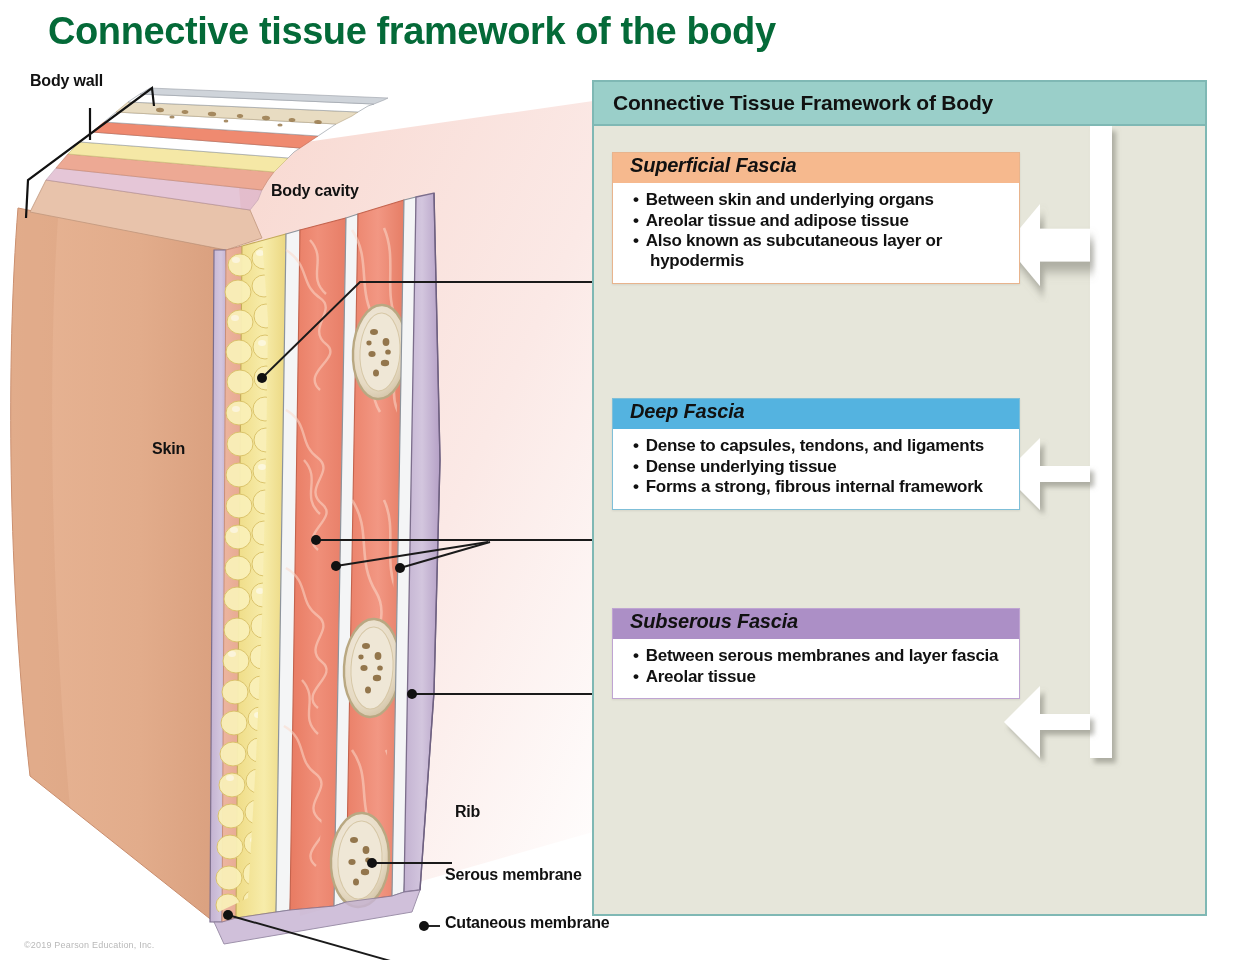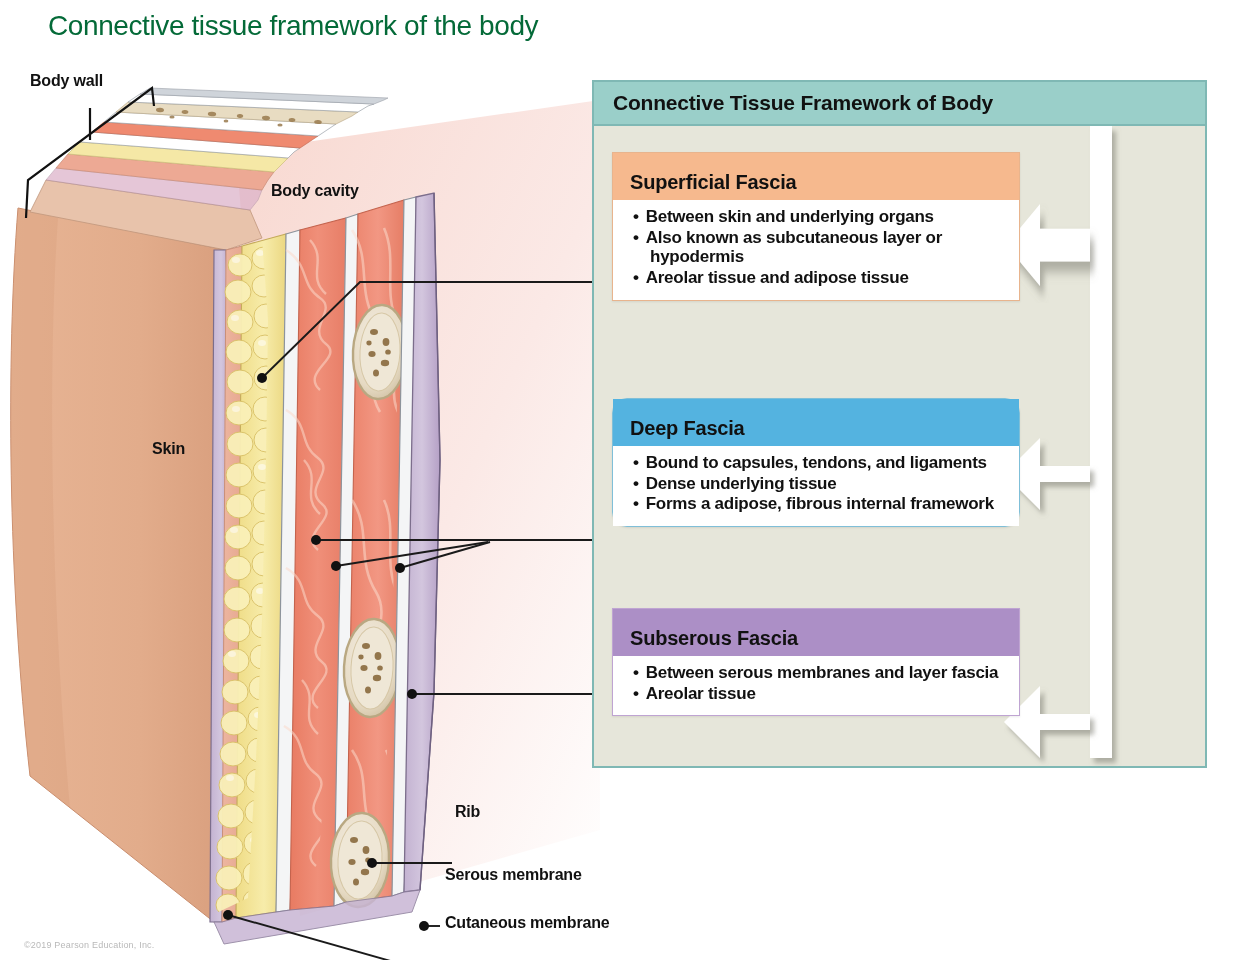--- a/index.html
+++ b/index.html
@@ -2,21 +2,21 @@
 <html><head>
 <meta charset="utf-8">
 <style>
   html,body{margin:0;padding:0;background:#ffffff;}
   body{width:1246px;height:960px;position:relative;overflow:hidden;
        font-family:"Liberation Sans","DejaVu Sans",sans-serif;}
 
   
   #page-title{
     position:absolute;left:48px;top:10px;
-    font-size:28px;font-weight:normal;color:#046a38;
+    font-size:38px;font-weight:bold;color:#046a38;
     letter-spacing:-0.4px;white-space:nowrap;
   }
 
   
   #illustration{position:absolute;left:0;top:60px;width:600px;height:900px;}
   #illus-svg{display:block;}
 
   
   .callout{
     position:absolute;font-size:16px;font-weight:bold;color:#111;
@@ -29,56 +29,57 @@
   #label-serous{left:445px;top:866px;}
   #label-cutaneous{left:445px;top:914px;}
 
   #copyright{
     position:absolute;left:24px;top:940px;font-size:9px;color:#b9b9b9;
     white-space:nowrap;letter-spacing:0.2px;
   }
 
   
   #info-panel{
-    position:absolute;left:592px;top:80px;width:615px;height:688px;
+    position:absolute;left:592px;top:80px;width:615px;height:836px;
     background:#e6e6da;border:2px solid #7fb8b4;box-sizing:border-box;
   }
   #panel-header{
     height:44px;background:#9acfc9;border-bottom:2px solid #7fb8b4;
     display:flex;align-items:center;padding-left:19px;box-sizing:border-box;
   }
   #panel-header-text{font-size:21px;font-weight:bold;color:#111;letter-spacing:-0.2px;}
 
   #panel-body{position:relative;height:726px;}
 
   .fascia-card{
     position:absolute;left:18px;width:408px;
     border:1.5px solid #cfcfc4;box-sizing:border-box;
     box-shadow:0 1px 2px rgba(0,0,0,0.08);
   }
   .card-title{
-    padding:18px 0 6px 17px;font-size:20px;font-weight:bold;color:#111;
+    padding:1px 0 6px 17px;font-size:20px;font-weight:bold;color:#111;
     letter-spacing:-0.2px;
+    font-style:italic;
   }
   .card-body{
     background:#ffffff;padding:7px 10px 11px 20px;
   }
   .card-body ul{margin:0;padding:0;list-style:none;}
   .card-body li{
     font-size:17px;font-weight:bold;color:#111;line-height:1.16;
     margin-bottom:1px;padding-left:17px;text-indent:-17px;letter-spacing:-0.25px;
   }
   .card-body li::before{content:"\2022";padding-right:7px;}
 
   
   #card-superficial{top:26px;}
   #card-superficial .card-title{background:#f6b98e;}
   #card-superficial{border-color:#e8b48d;}
 
-  #card-deep{top:272px;border-radius:15px;}
+  #card-deep{top:272px;}
   #card-deep .card-title{background:#54b3e0;}
   #card-deep{border-color:#7fbfd8;}
 
   #card-subserous{top:482px;}
   #card-subserous .card-title{background:#ac8fc6;}
   #card-subserous{border-color:#bfa4d2;}
 
   
   #arrow-bracket{position:absolute;left:410px;top:0;width:130px;height:726px;}
 </style>
@@ -383,33 +384,33 @@
       <path d="M86,330 L86,356 L36,356 L36,384 L0,348 L36,312 L36,340 L86,340 Z" fill="#ffffff" filter="url(#armShadow)"></path>
 
       <path d="M86,578 L86,604 L36,604 L36,632 L0,596 L36,560 L36,588 L86,588 Z" fill="#ffffff" filter="url(#armShadow)"></path>
     </svg>
 
     <div class="fascia-card" id="card-superficial">
       <div class="card-title">Superficial Fascia</div>
       <div class="card-body">
         <ul>
           <li>Between skin and underlying organs</li>
+          <li>Areolar tissue and adipose tissue</li>
           <li>Also known as subcutaneous layer or hypodermis</li>
-          <li>Areolar tissue and adipose tissue</li>
         </ul>
       </div>
     </div>
 
     <div class="fascia-card" id="card-deep">
       <div class="card-title">Deep Fascia</div>
       <div class="card-body">
         <ul>
-          <li>Bound to capsules, tendons, and ligaments</li>
+          <li>Dense to capsules, tendons, and ligaments</li>
           <li>Dense underlying tissue</li>
-          <li>Forms a adipose, fibrous internal framework</li>
+          <li>Forms a strong, fibrous internal framework</li>
         </ul>
       </div>
     </div>
 
     <div class="fascia-card" id="card-subserous">
       <div class="card-title">Subserous Fascia</div>
       <div class="card-body">
         <ul>
           <li>Between serous membranes and layer fascia</li>
           <li>Areolar tissue</li>

